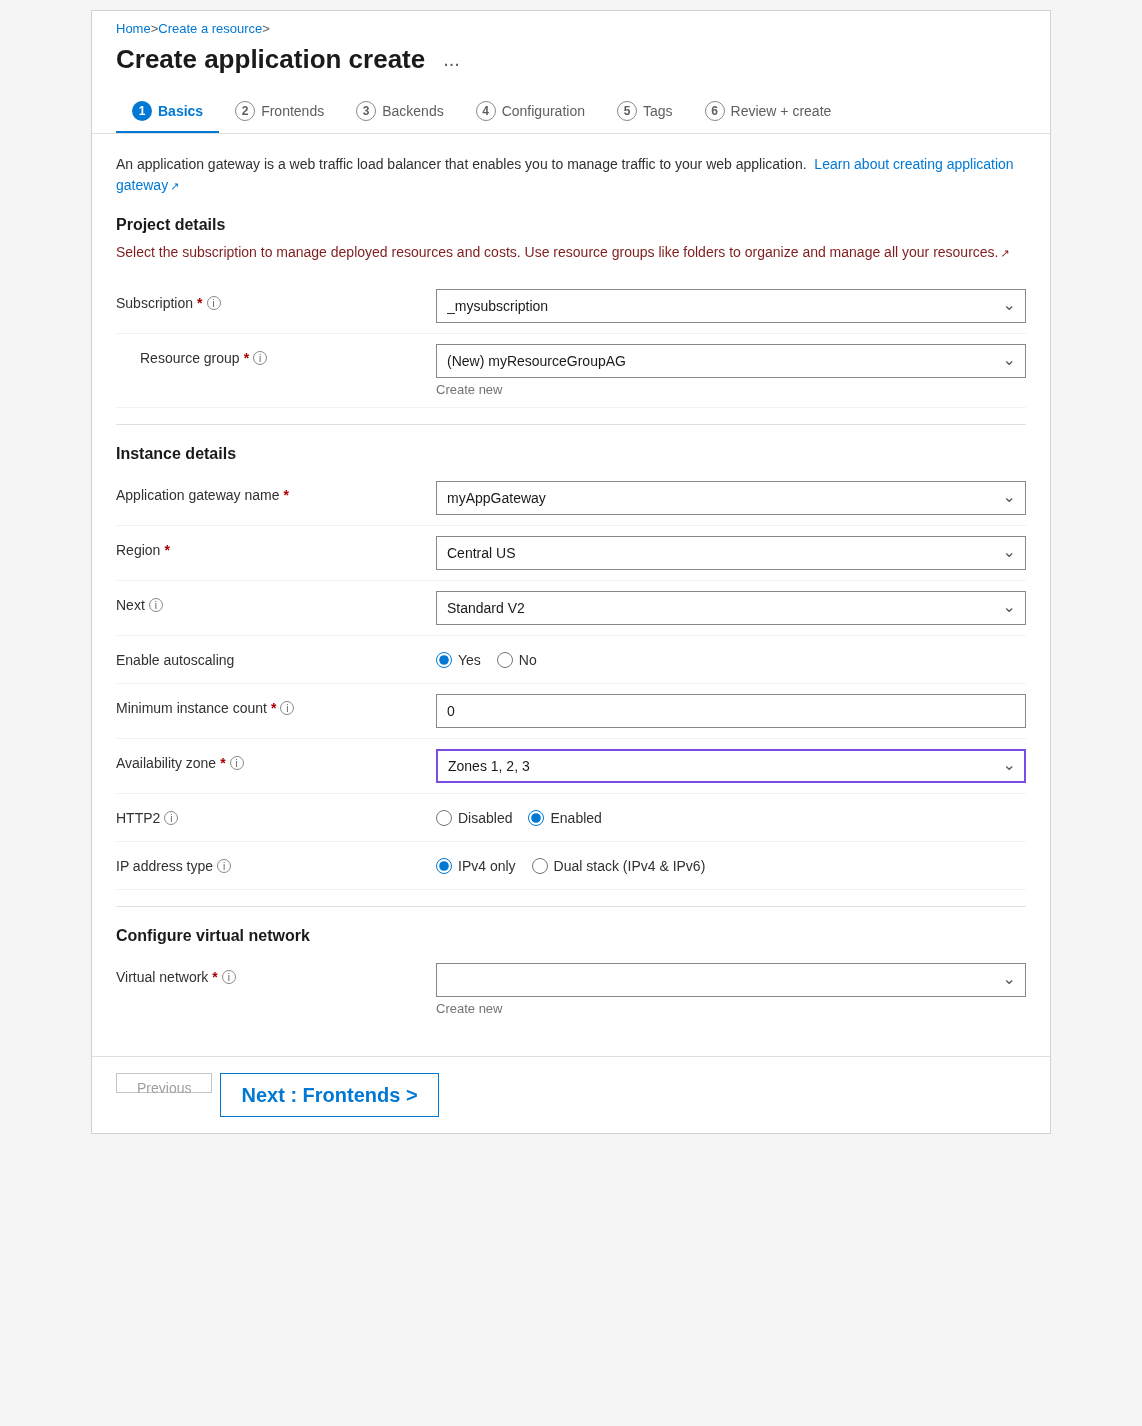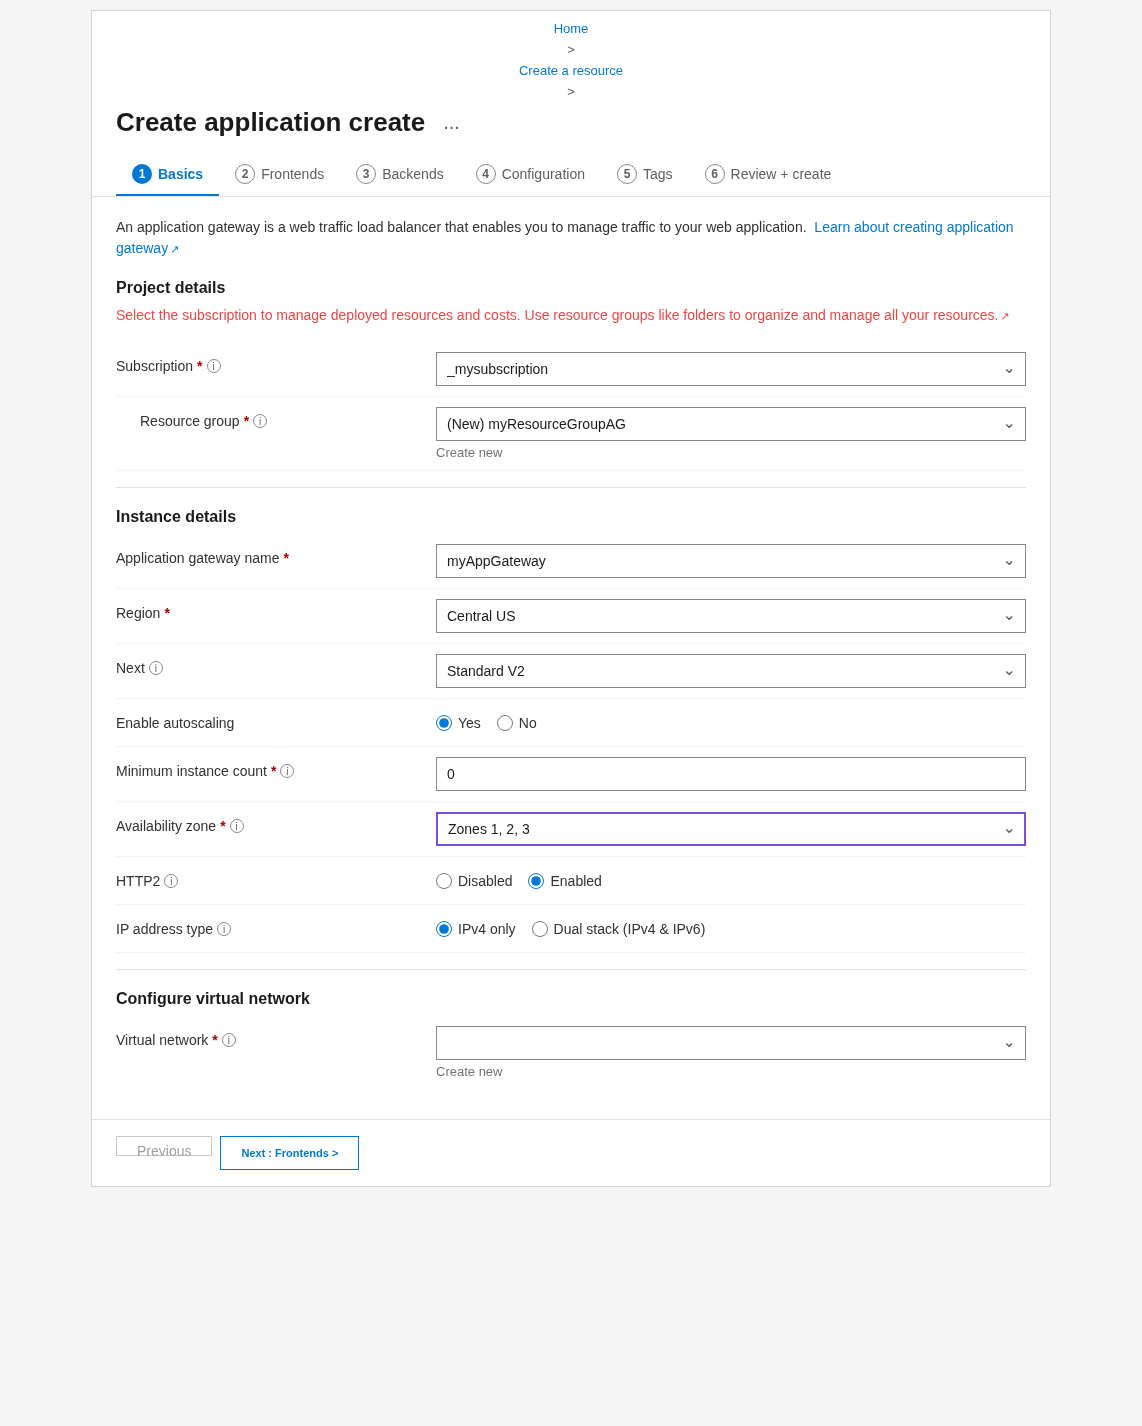--- a/index.html
+++ b/index.html
@@ -15,25 +15,23 @@
     .container {
       width: 960px;
       background: #fff;
       border: 1px solid #d2d2d2;
       padding: 0;
       margin: 10px;
     }
     .breadcrumb {
       display: flex;
       align-items: center;
-      gap: 6px;
       font-size: 13px;
       padding: 10px 24px 0 24px;
       color: #0078d4;
-      flex-direction: column;
     }
     .breadcrumb span {
       color: #605e5c;
     }
     .breadcrumb a {
       color: #0078d4;
       text-decoration: none;
     }
     .breadcrumb .separator {
       color: #605e5c;
@@ -114,21 +112,21 @@
     }
     .section-title {
       font-size: 16px;
       font-weight: 700;
       color: #1a1a1a;
       margin-top: 20px;
       margin-bottom: 8px;
     }
     .section-desc {
       font-size: 14px;
-      color: #ef4444;
+      color: #7f1d1d;
       margin-bottom: 16px;
       line-height: 1.5;
     }
     .form-row {
       display: flex;
       align-items: flex-start;
       padding: 10px 0;
       border-bottom: 1px solid #f3f2f1;
       min-height: 48px;
     }
@@ -257,24 +255,24 @@
       background: #fff;
       font-size: 14px;
       color: #323130;
       cursor: pointer;
       height: 20px;
     }
     .btn-primary {
       padding: 6px 20px;
       border: 1px solid #0078d4;
       background: #fff;
-      font-size: 11px;
+      font-size: 20px;
       color: #0078d4;
       cursor: pointer;
-      height: 34px;
+      height: 44px;
       font-weight: 600;
     }
     .btn-secondary:disabled {
       color: #a19f9d;
       border-color: #c8c6c4;
       cursor: default;
     }
     .divider {
       border: none;
       border-top: 1px solid #e0e0e0;

